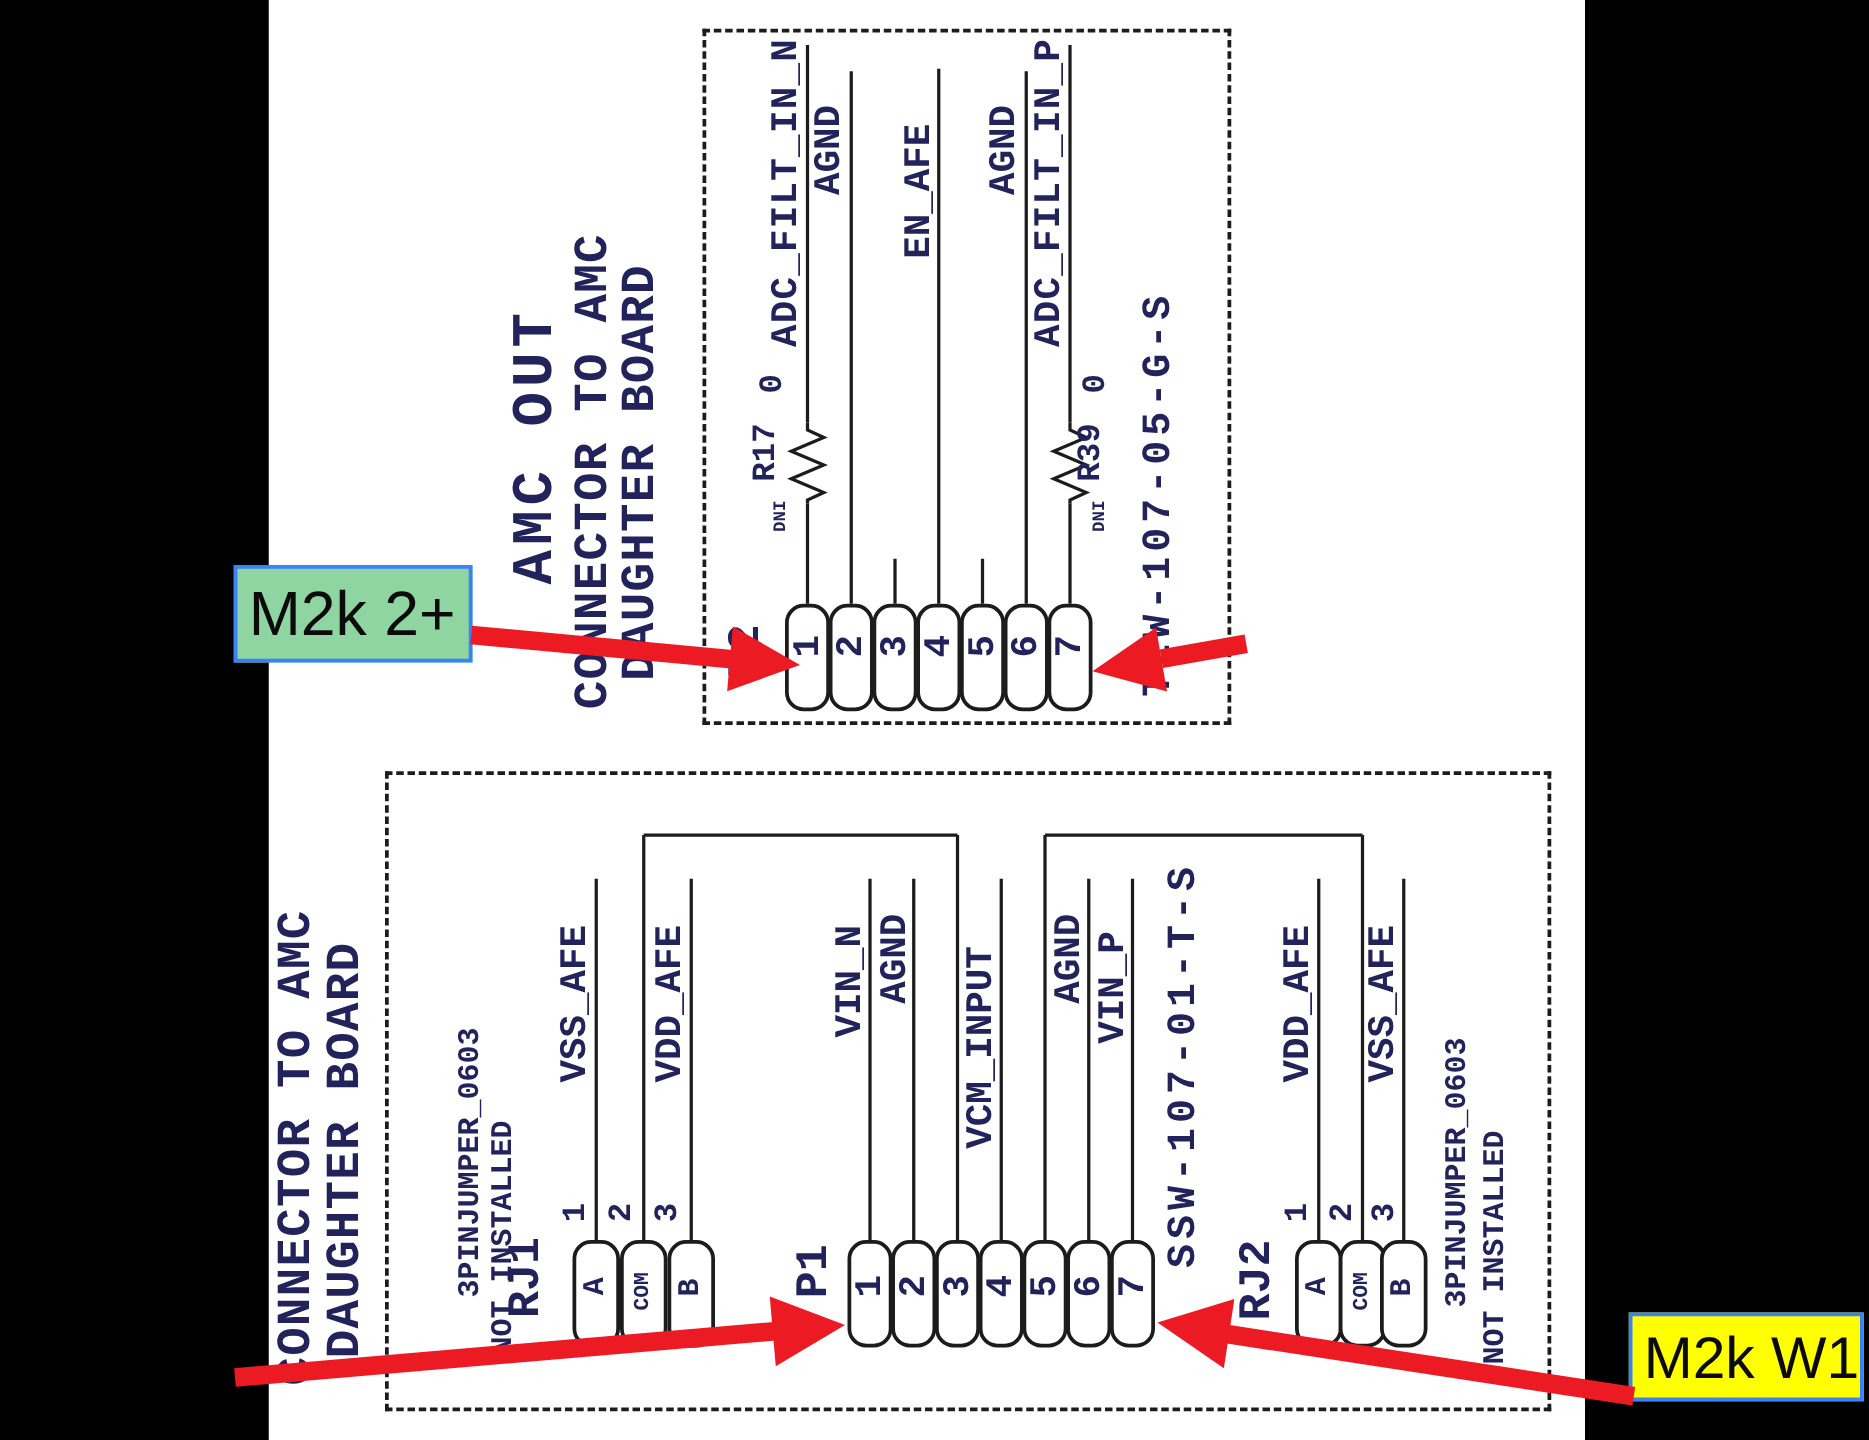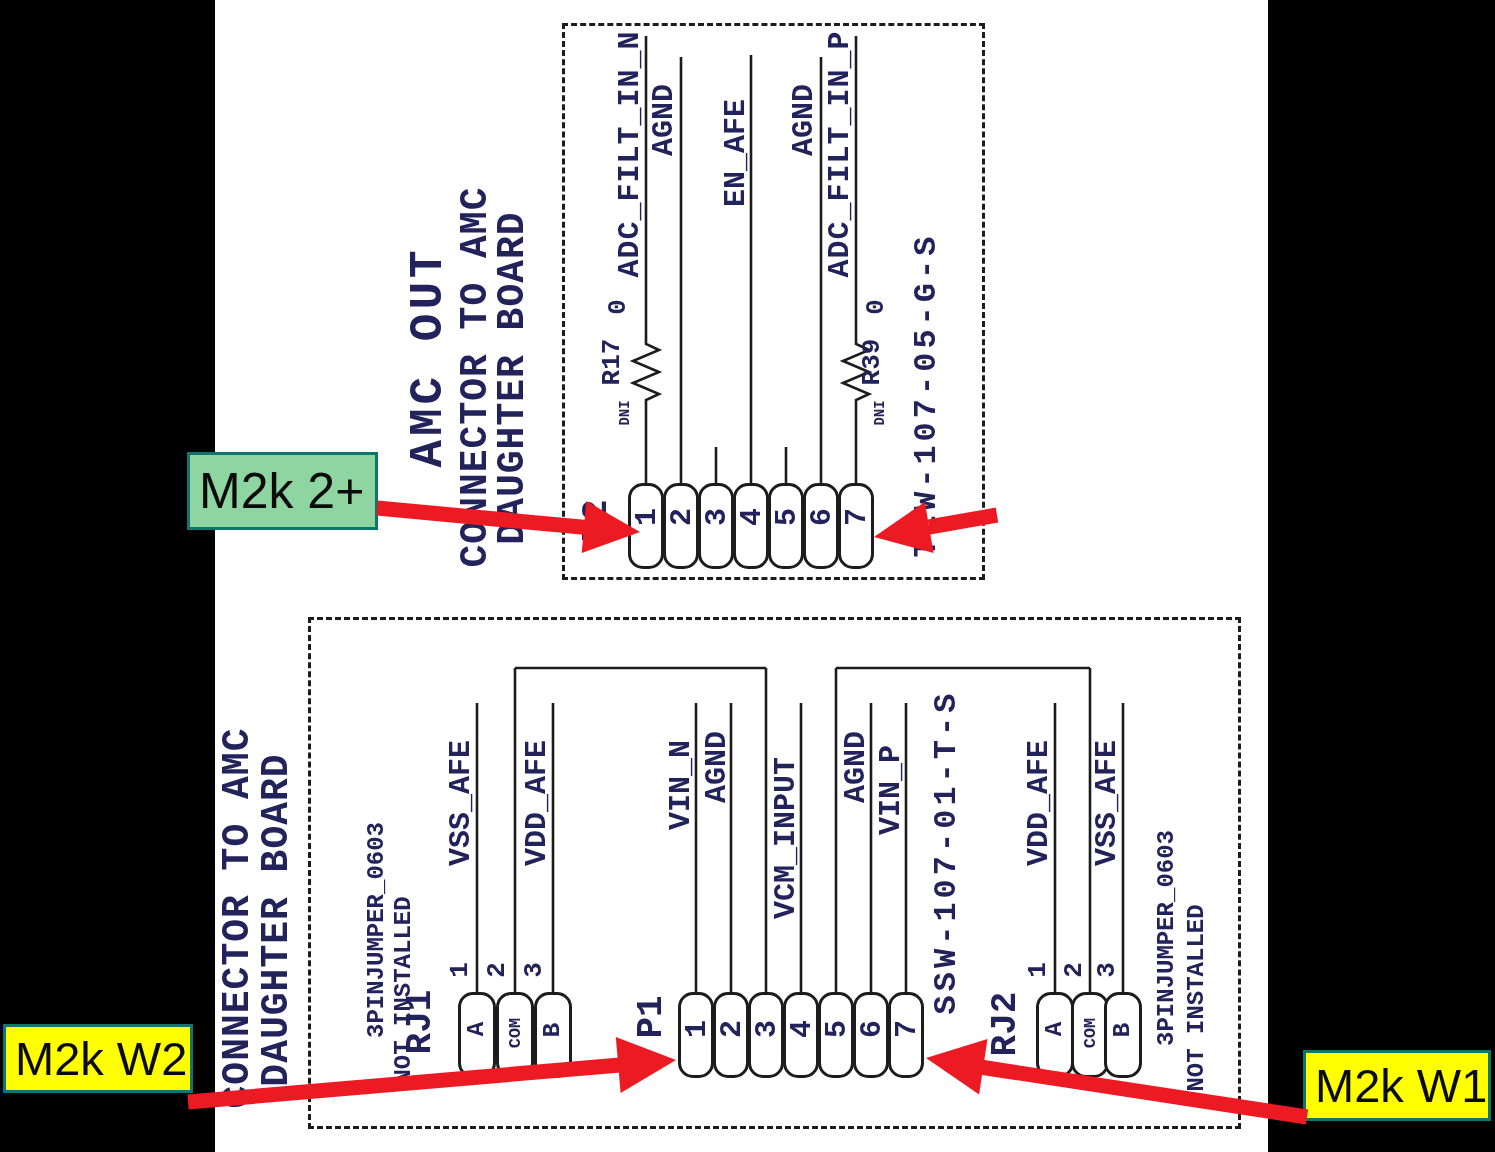--- a/index.html
+++ b/index.html
@@ -7,21 +7,21 @@
           font-family:"Liberation Mono",monospace;}
   .paper{position:absolute;left:215px;top:0;width:1053px;height:1152px;background:#ffffff;}
   .dashbox{position:absolute;border:3px dashed #1c1c1c;box-sizing:border-box;background:transparent;}
   .pill{position:absolute;border:3px solid #1c1c1c;border-radius:15px;background:#fff;box-sizing:border-box;}
   .v{position:absolute;white-space:nowrap;transform:translate(-50%,-50%) rotate(-90deg);
      font-family:"Liberation Mono",monospace;font-weight:bold;color:#23235c;line-height:1;}
   .wireSvg,.arrowSvg{position:absolute;left:0;top:0;width:1495px;height:1152px;pointer-events:none;}
   .wire{stroke:#1c1c1c;stroke-width:2.6;fill:none;}
   .shaft{stroke:#ec1a23;stroke-width:15;fill:none;}
   .head{fill:#ec1a23;stroke:none;}
-  .tag{position:absolute;border:3px solid #0f766e;box-sizing:border-box;display:flex;align-items:center;
+  .tag{position:absolute;border:3px solid #3b82f6;box-sizing:border-box;display:flex;align-items:center;
        font-family:"Liberation Sans",sans-serif;color:#0b0b0b;padding-left:9px;}
   .tag-green{background:#8fd5a2;}
   .tag-orange{background:#f9af08;}
   .tag-yellow{background:#ffff00;}
   .z1{z-index:1}.z2{z-index:2}.z3{z-index:3}.z4{z-index:4}.z5{z-index:5}.z6{z-index:6}
 </style>
 </head>
 <body>
 
 <div id="canvas">
@@ -141,21 +141,20 @@
   <div class="pill z3" style="left:1036px;top:992px;width:38px;height:86px;"></div>
   <div class="pill z3" style="left:1071px;top:992px;width:38px;height:86px;"></div>
   <div class="pill z3" style="left:1104px;top:992px;width:38px;height:86px;"></div>
   <div class="v z4" style="left:1055px;top:1029px;font-size:24px;">A</div>
   <div class="v z4" style="left:1090px;top:1033px;font-size:17px;">COM</div>
   <div class="v z4" style="left:1123px;top:1030px;font-size:24px;">B</div>
   <div class="v z4" style="left:1167px;top:938px;font-size:24px;">3PINJUMPER_0603</div>
   <div class="v z4" style="left:1197px;top:998px;font-size:24px;">NOT INSTALLED</div>
 
   <div class="tag tag-green z5" style="left:187px;top:452px;width:191px;height:78px;font-size:50px;">M2k 2+</div>
-  <div class="tag tag-yellow z5" style="left:3px;top:1024px;width:190px;height:69px;font-size:47px;">M2k W2</div>
   <div class="tag tag-yellow z5" style="left:1303px;top:1050px;width:188px;height:71px;font-size:47px;">M2k W1</div>
 
   <svg class="arrowSvg z6" viewBox="0 0 1495 1152">
     <g>
       <path class="shaft" d="M377 508 L592 528"></path>
       <polygon class="head" points="640,532 581.7,552.9 586.3,501.1"></polygon>
     </g>
     <g>
       <path class="shaft" d="M997 515 L929 527"></path>
       <polygon class="head" points="874,537 924.8,501.9 933.6,553.1"></polygon>

